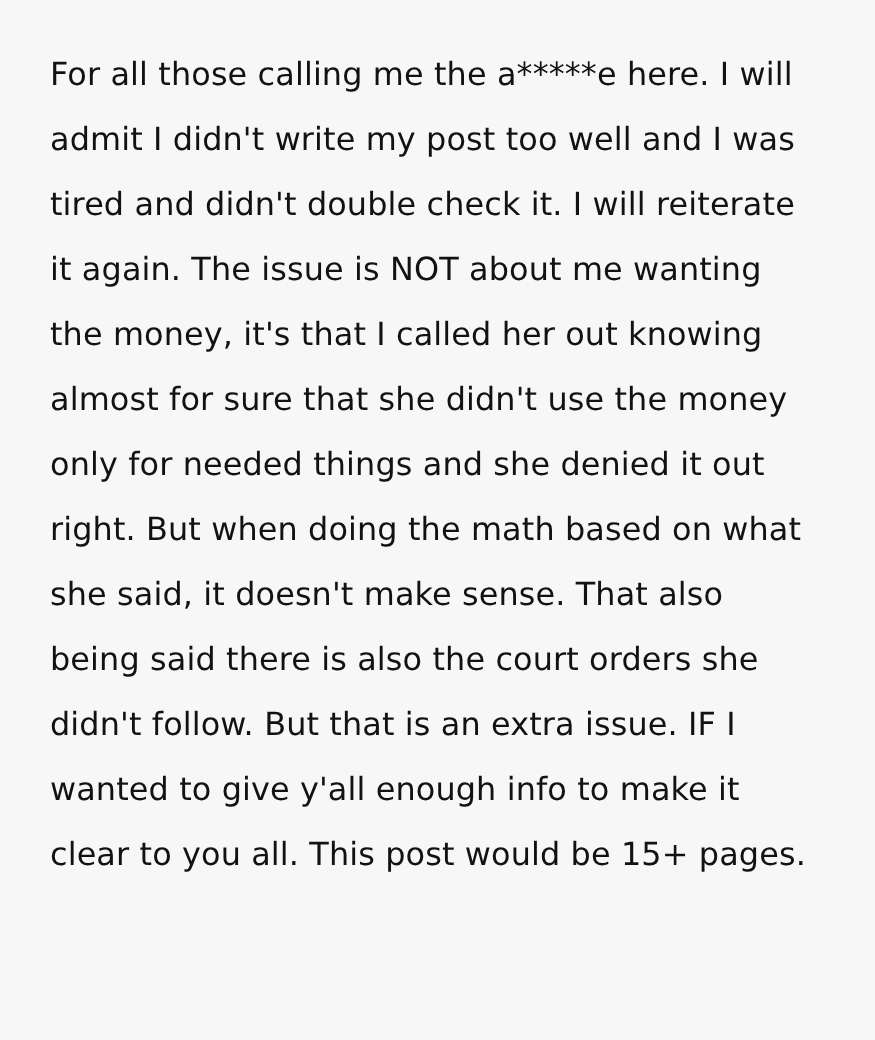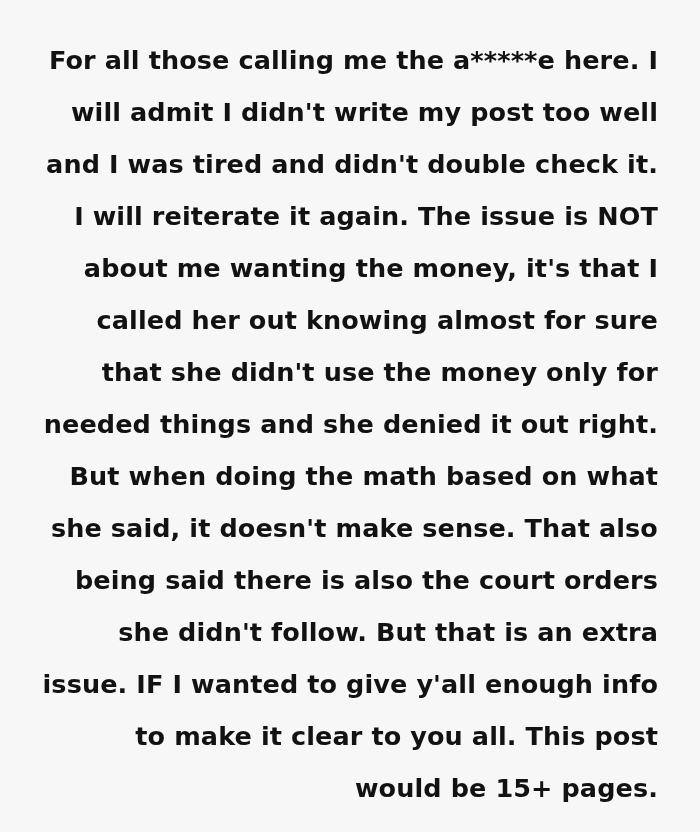--- a/index.html
+++ b/index.html
@@ -23,22 +23,21 @@
     display: block;
   }
   .body-text {
     font-size: 25.5px;
     line-height: 52px;
     letter-spacing: 0.1px;
     white-space: pre-wrap;
     word-wrap: break-word;
     margin: 0;
     color: #121212;
-    font-weight: 700;
-    text-align: right;
+    font-weight: 400;
   }
 </style>
 </head>
 <body>
 
 <div class="page">
   <p class="body-text">For all those calling me the a*****e here. I will admit I didn't write my post too well and I was tired and didn't double check it. I will reiterate it again. The issue is NOT about me wanting the money, it's that I called her out knowing almost for sure that she didn't use the money only for needed things and she denied it out right. But when doing the math based on what she said, it doesn't make sense. That also being said there is also the court orders she didn't follow. But that is an extra issue. IF I wanted to give y'all enough info to make it clear to you all. This post would be 15+ pages.</p>
 </div>
 
 </body></html>

